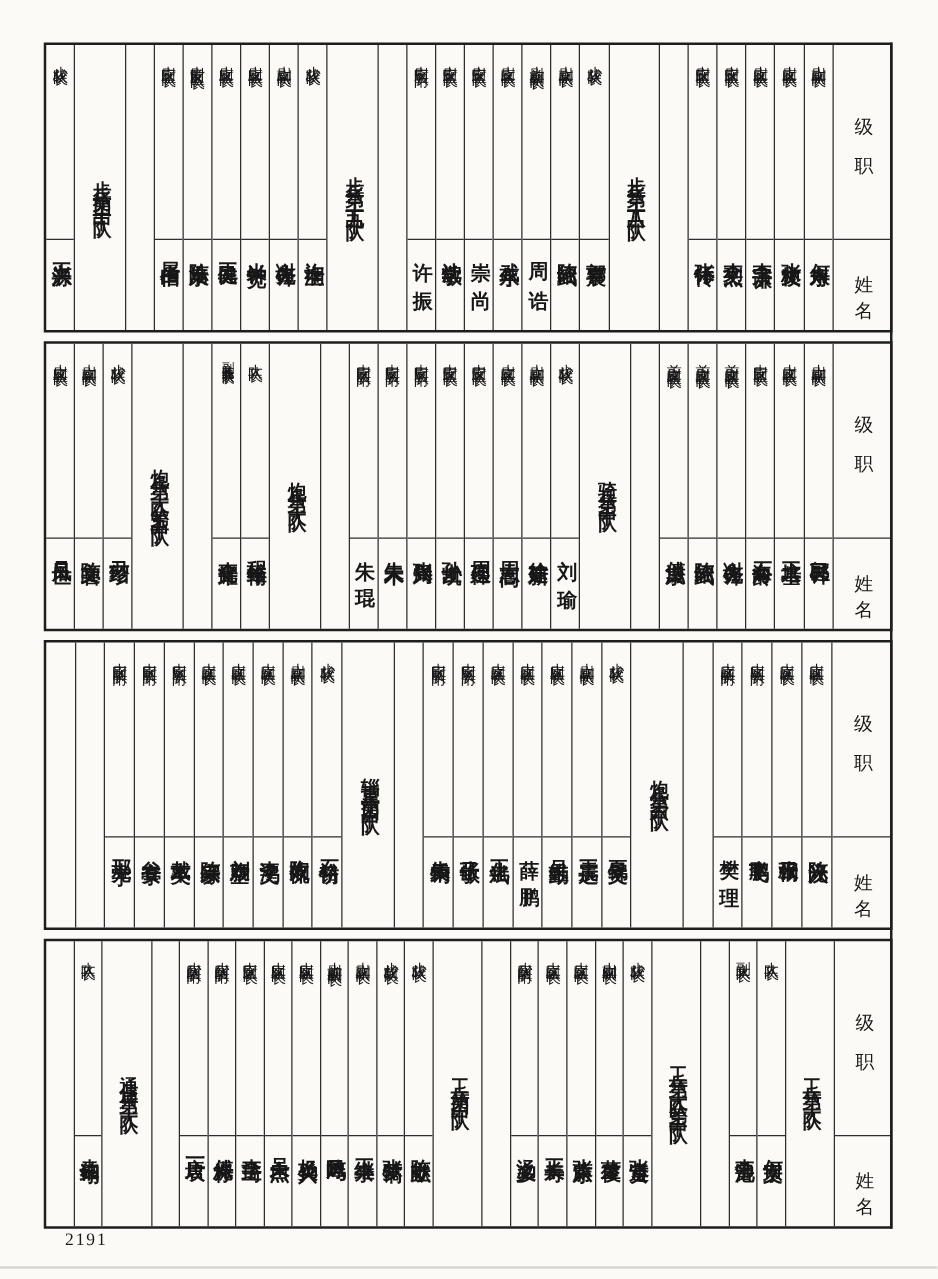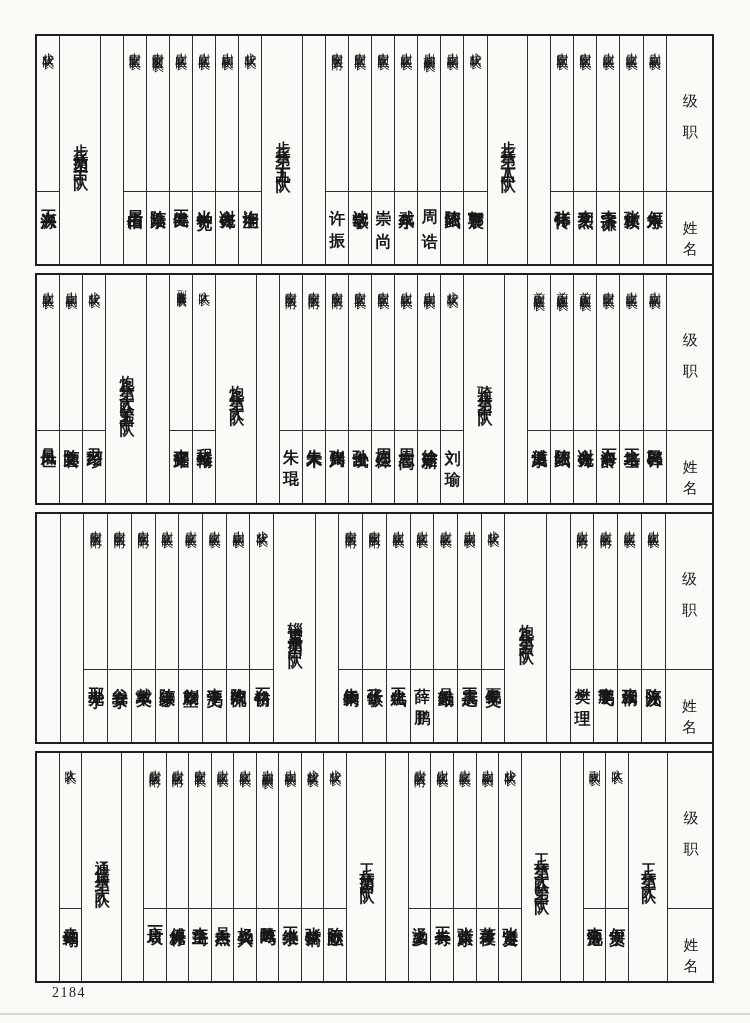--- a/index.html
+++ b/index.html
@@ -783,15 +783,15 @@
           <div class="rank-cell">
             <span class="vtext hdr-rank">级职</span>
           </div>
           <div class="name-cell">
             <span class="vtext hdr-name">姓名</span>
           </div>
         </div>
       </div>
     </div>
   <div class="right-rule"></div>
-  <div class="page-number">2184</div>
+  <div class="page-number">2191</div>
   <div class="scan-edge-bottom"></div>
 </div>
 
 </body></html>

